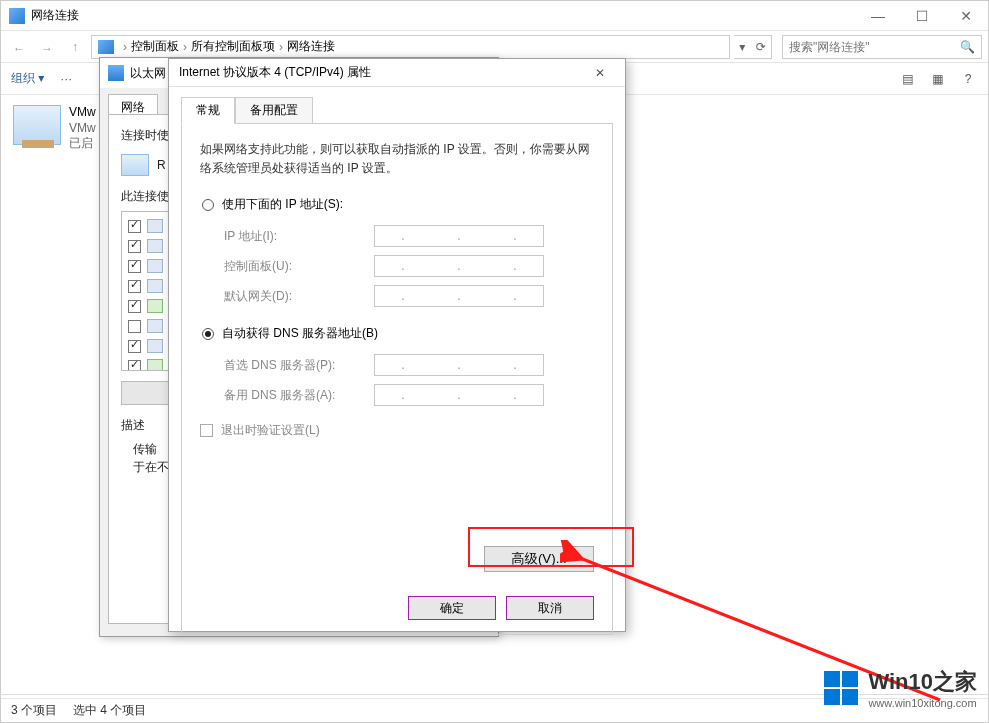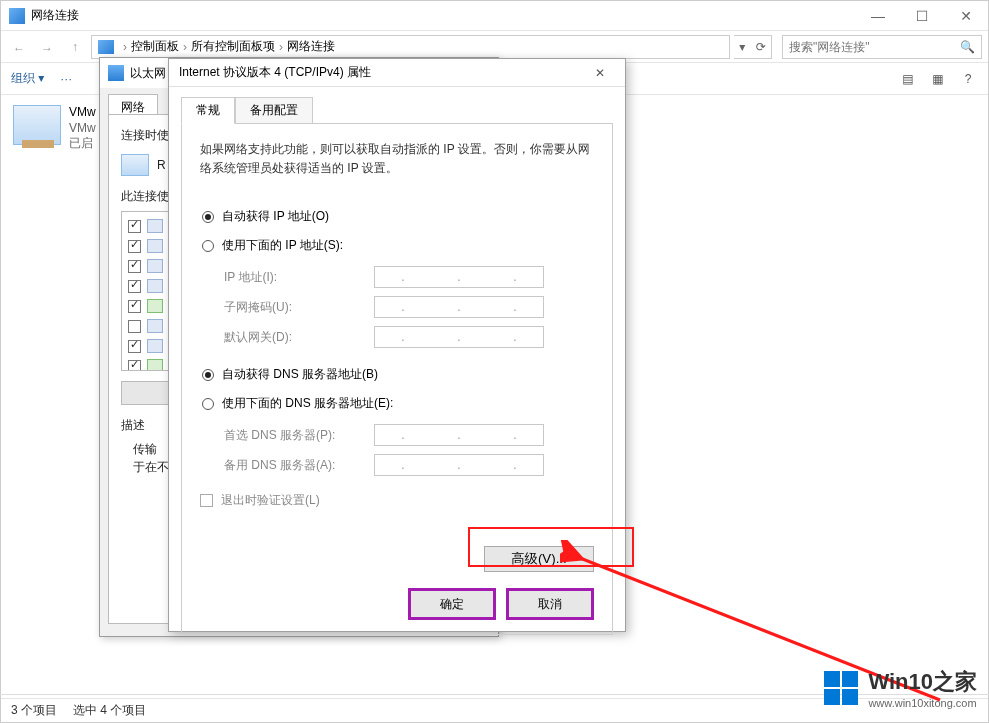--- a/index.html
+++ b/index.html
@@ -62,33 +62,33 @@
 
 
 .dialog2 { position: absolute; left: 168px; top: 58px; width: 458px; height: 574px; background: #fff; border: 1px solid #a0a0a0; z-index: 10; box-shadow: 3px 3px 10px rgba(0,0,0,0.25); }
 .d2-title { height: 28px; display: flex; align-items: center; padding: 8px 10px; font-size: 12px; border-bottom: 1px solid #e0e0e0; background: #fff; }
 .d2-close { margin-left: auto; color: #555; width: 30px; text-align: center; }
 .d2-tabs { display: flex; padding: 10px 12px 0 12px; font-size: 12px; }
 .d2-tab { padding: 4px 14px; border: 1px solid #ccc; background: #fff; }
 .d2-tab.active { border-bottom: 1px solid #fff; position: relative; z-index: 2; }
 .d2-tab:not(.active) { background: #f6f6f6; }
 .d2-panel { margin: -1px 12px 12px 12px; border: 1px solid #ccc; padding: 16px 18px; font-size: 12px; height: calc(100% - 60px); position: relative; }
-.d2-hint { line-height: 1.6; color: #333; margin-bottom: 30px; }
+.d2-hint { line-height: 1.6; color: #333; margin-bottom: 18px; }
 .d2-nogroup { padding: 0 2px 4px 2px; }
 .d2-radio { display: flex; align-items: center; gap: 8px; margin-bottom: 12px; }
 .radio-dot { width: 12px; height: 12px; border-radius: 50%; border: 1px solid #555; display: inline-flex; align-items: center; justify-content: center; }
 .radio-dot.on::after { content: ""; width: 6px; height: 6px; background: #222; border-radius: 50%; }
 .d2-field { display: flex; align-items: center; margin: 8px 0 8px 22px; color: #888; }
 .d2-field-label { width: 150px; }
 .d2-ipbox { width: 170px; height: 22px; border: 1px solid #c8c8c8; background: #fff; display: flex; align-items: center; justify-content: space-around; color: #999; font-size: 12px; }
 .d2-check { display: flex; align-items: center; gap: 8px; margin-top: 4px; color: #888; }
 .d2-checkbox { width: 13px; height: 13px; border: 1px solid #aaa; }
 .d2-adv-btn { position: absolute; right: 18px; bottom: 62px; width: 110px; height: 26px; border: 1px solid #aaa; background: #e7e7e7; }
 .d2-footer { position: absolute; right: 18px; bottom: 14px; display: flex; gap: 10px; }
-.d2-footer button { width: 88px; height: 32px; border: 3px solid #a21caf; background: #e7e7e7; font-size: 12px; }
+.d2-footer button { width: 88px; height: 24px; border: 1px solid #a21caf; background: #e7e7e7; font-size: 12px; }
 
 
 .red-outline { position: absolute; border: 2px solid #ff1a1a; pointer-events: none; z-index: 20; }
 .arrow-svg { position: absolute; z-index: 21; pointer-events: none; }
 
 
 .watermark { position: absolute; right: 12px; bottom: 14px; display: flex; align-items: center; gap: 10px; color: #333; z-index: 30; }
 .wm-logo { display: flex; gap: 2px; }
 .wm-sq { width: 16px; height: 16px; background: #0078d7; }
 .wm-text { display: flex; flex-direction: column; }
@@ -238,37 +238,33 @@
   </div>
   <div class="d2-tabs">
     <div class="d2-tab active">常规</div>
     <div class="d2-tab">备用配置</div>
   </div>
   <div class="d2-panel">
     <div class="d2-hint">如果网络支持此功能，则可以获取自动指派的 IP 设置。否则，你需要从网络系统管理员处获得适当的 IP 设置。</div>
 
     <div class="d2-nogroup">
       <label class="d2-radio">
-        <span class="radio-dot on"></span>
-        <span>自动获得 IP 地址(O)</span>
-      </label>
-      <label class="d2-radio">
         <span class="radio-dot"></span>
         <span>使用下面的 IP 地址(S):</span>
       </label>
       <div class="d2-field">
           <span class="d2-field-label">IP 地址(I):</span>
           <div class="d2-ipbox">
             <span>.</span>
             <span>.</span>
             <span>.</span>
           </div>
         </div>
       <div class="d2-field">
-          <span class="d2-field-label">子网掩码(U):</span>
+          <span class="d2-field-label">控制面板(U):</span>
           <div class="d2-ipbox">
             <span>.</span>
             <span>.</span>
             <span>.</span>
           </div>
         </div>
       <div class="d2-field">
           <span class="d2-field-label">默认网关(D):</span>
           <div class="d2-ipbox">
             <span>.</span>
@@ -277,24 +273,20 @@
           </div>
         </div>
     </div>
 
     <div style="height:6px"></div>
 
     <div class="d2-nogroup">
       <label class="d2-radio">
         <span class="radio-dot on"></span>
         <span>自动获得 DNS 服务器地址(B)</span>
-      </label>
-      <label class="d2-radio">
-        <span class="radio-dot"></span>
-        <span>使用下面的 DNS 服务器地址(E):</span>
       </label>
       <div class="d2-field">
           <span class="d2-field-label">首选 DNS 服务器(P):</span>
           <div class="d2-ipbox">
             <span>.</span>
             <span>.</span>
             <span>.</span>
           </div>
         </div>
       <div class="d2-field">

